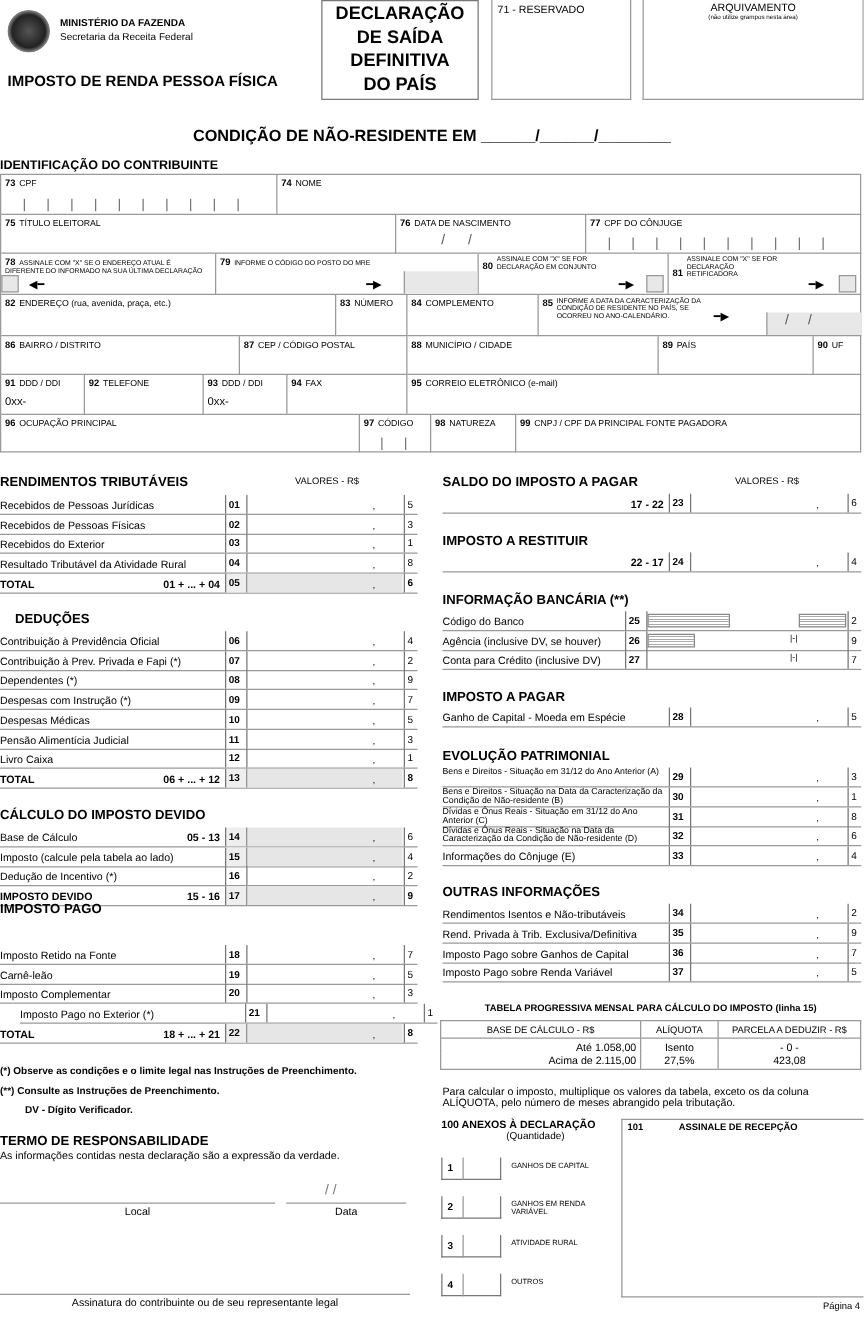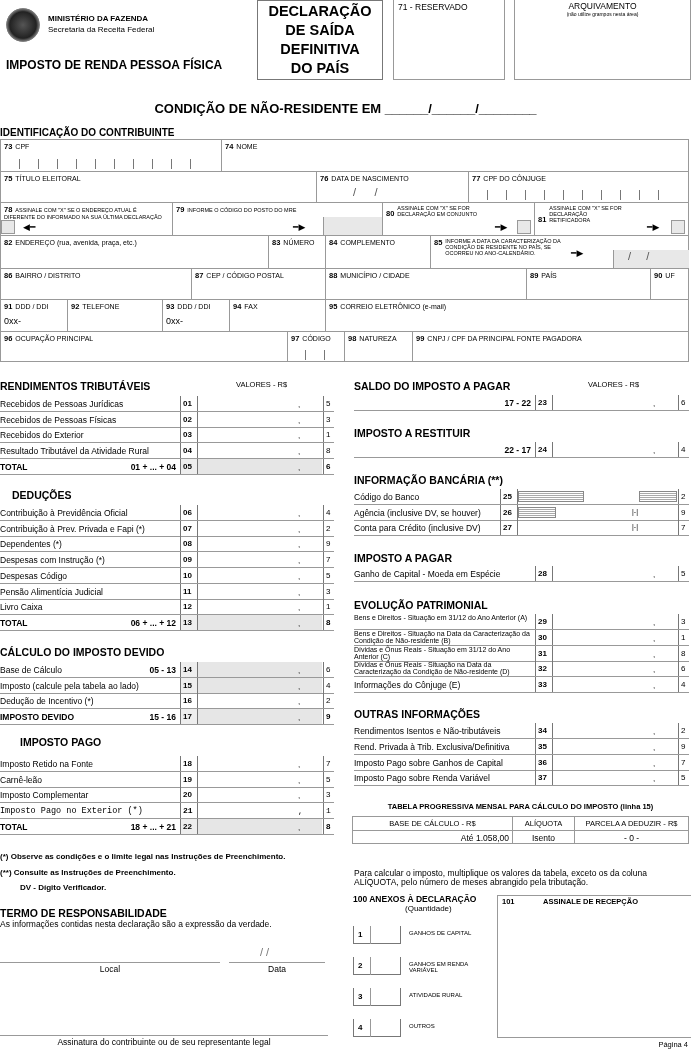--- a/index.html
+++ b/index.html
@@ -202,21 +202,21 @@
       <span class="dv" style="left: 323px; width: 11px;">9</span>
     </div>
     <div class="row" style="left: 0px; top: 552.1px; width: 334px;">
       <span class="lbl">Despesas com Instrução (*)</span>
       <span class="code" style="left: 180px; width: 18px;">09</span>
       <span class="val" style="left: 198px; width: 124px;"></span>
       <span class="comma" style="left: 298px;">,</span>
       <span class="dv" style="left: 323px; width: 11px;">7</span>
     </div>
     <div class="row" style="left: 0px; top: 567.8px; width: 334px;">
-      <span class="lbl">Despesas Código</span>
+      <span class="lbl">Despesas Médicas</span>
       <span class="code" style="left: 180px; width: 18px;">10</span>
       <span class="val" style="left: 198px; width: 124px;"></span>
       <span class="comma" style="left: 298px;">,</span>
       <span class="dv" style="left: 323px; width: 11px;">5</span>
     </div>
     <div class="row" style="left: 0px; top: 583.5px; width: 334px;">
       <span class="lbl">Pensão Alimentícia Judicial</span>
       <span class="code" style="left: 180px; width: 18px;">11</span>
       <span class="val" style="left: 198px; width: 124px;"></span>
       <span class="comma" style="left: 298px;">,</span>
@@ -261,21 +261,21 @@
       <span class="dv" style="left: 323px; width: 11px;">2</span>
     </div>
     <div class="row total" style="left: 0px; top: 709.1px; width: 334px;">
       <span class="lbl">IMPOSTO DEVIDO</span>
       <span class="op" style="right: 158px;">15 - 16</span>
       <span class="code" style="left: 180px; width: 18px; background: rgb(238, 238, 238);">17</span>
       <span class="val" style="left: 198px; width: 124px;"></span>
       <span class="comma" style="left: 298px;">,</span>
       <span class="dv" style="left: 323px; width: 11px; font-weight: bold;">9</span>
     </div>
-    <div class="abs sec-title" style="left: 0px; top: 736px; font-size: 10.5px; margin-left: 20px;">IMPOSTO PAGO</div>
+    <div class="abs sec-title" style="left: 0px; top: 721px; font-size: 10.5px;">IMPOSTO PAGO</div>
     <div class="row" style="left: 0px; top: 756px; width: 334px;">
       <span class="lbl">Imposto Retido na Fonte</span>
       <span class="code" style="left: 180px; width: 18px;">18</span>
       <span class="val" style="left: 198px; width: 124px;"></span>
       <span class="comma" style="left: 298px;">,</span>
       <span class="dv" style="left: 323px; width: 11px;">7</span>
     </div>
     <div class="row" style="left: 0px; top: 771.7px; width: 334px;">
       <span class="lbl">Carnê-leão</span>
       <span class="code" style="left: 180px; width: 18px;">19</span>
@@ -283,21 +283,21 @@
       <span class="comma" style="left: 298px;">,</span>
       <span class="dv" style="left: 323px; width: 11px;">5</span>
     </div>
     <div class="row" style="left: 0px; top: 787.4px; width: 334px;">
       <span class="lbl">Imposto Complementar</span>
       <span class="code" style="left: 180px; width: 18px;">20</span>
       <span class="val" style="left: 198px; width: 124px;"></span>
       <span class="comma" style="left: 298px;">,</span>
       <span class="dv" style="left: 323px; width: 11px;">3</span>
     </div>
-    <div class="row" style="left: 0px; top: 803.1px; width: 334px; font-family: Liberation Mono, monospace;">
+    <div class="row" style="left: 16px; top: 803.1px; width: 334px;">
       <span class="lbl">Imposto Pago no Exterior (*)</span>
       <span class="code" style="left: 180px; width: 18px;">21</span>
       <span class="val" style="left: 198px; width: 124px;"></span>
       <span class="comma" style="left: 298px;">,</span>
       <span class="dv" style="left: 323px; width: 11px;">1</span>
     </div>
     <div class="row total" style="left: 0px; top: 818.8px; width: 334px;">
       <span class="lbl">TOTAL</span>
       <span class="op" style="right: 158px;">18 + ... + 21</span>
       <span class="code" style="left: 180px; width: 18px; background: rgb(238, 238, 238);">22</span>
@@ -433,20 +433,25 @@
     <th style="width:62px;">ALÍQUOTA</th>
     <th>PARCELA A DEDUZIR - R$</th>
   </tr>
     </thead>
   <tbody style="border:1px solid #999;">
     <tr>
         <td style="text-align:right;border-right:1px solid #999;padding-top:2px;">Até 1.058,00</td>
         <td style="text-align:center;border-right:1px solid #999;padding-top:2px;">Isento</td>
         <td style="text-align:center;padding-top:2px;">- 0 -</td>
       </tr>
+    <tr>
+        <td style="text-align:right;border-right:1px solid #999;padding-bottom:2px;">Acima de 2.115,00</td>
+        <td style="text-align:center;border-right:1px solid #999;padding-bottom:2px;">27,5%</td>
+        <td style="text-align:center;padding-bottom:2px;">423,08</td>
+      </tr>
   </tbody>
 </table>
 <div class="abs" style="left:354px;top:869px;width:330px;font-size:8.5px;line-height:9px;">Para calcular o imposto, multiplique os valores da tabela, exceto os da coluna ALÍQUOTA, pelo número de meses abrangido pela tributação.</div>
 
 <div class="abs b" style="left:353px;top:894px;font-size:8.5px;">100 ANEXOS À DECLARAÇÃO</div>
 <div class="abs" style="left:405px;top:904px;font-size:8px;">(Quantidade)</div>
 <div id="annexes">
     <div class="ann-box" style="left: 353px; top: 926px;"><span>1</span><span class="abs" style="left: 16px; top: 0px; height: 18px; border-left: 1px solid rgb(153, 153, 153);"></span></div>
     <div class="ann-lbl" style="left: 409px; top: 930px; width: 80px;">GANHOS DE CAPITAL</div>
     <div class="ann-box" style="left: 353px; top: 957px;"><span>2</span><span class="abs" style="left: 16px; top: 0px; height: 18px; border-left: 1px solid rgb(153, 153, 153);"></span></div>

